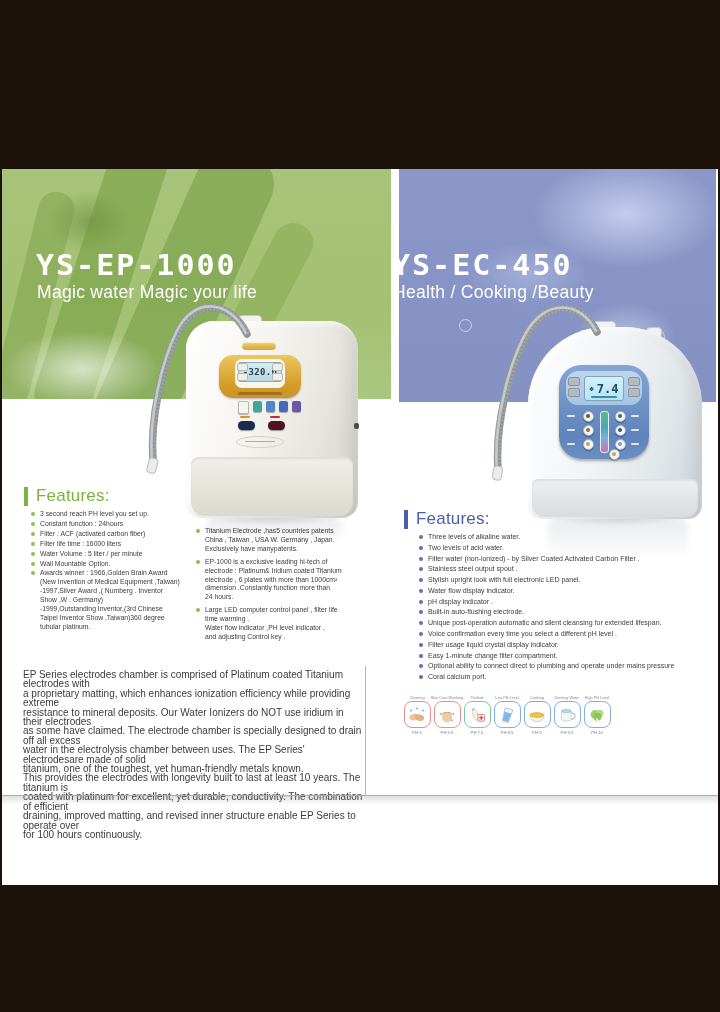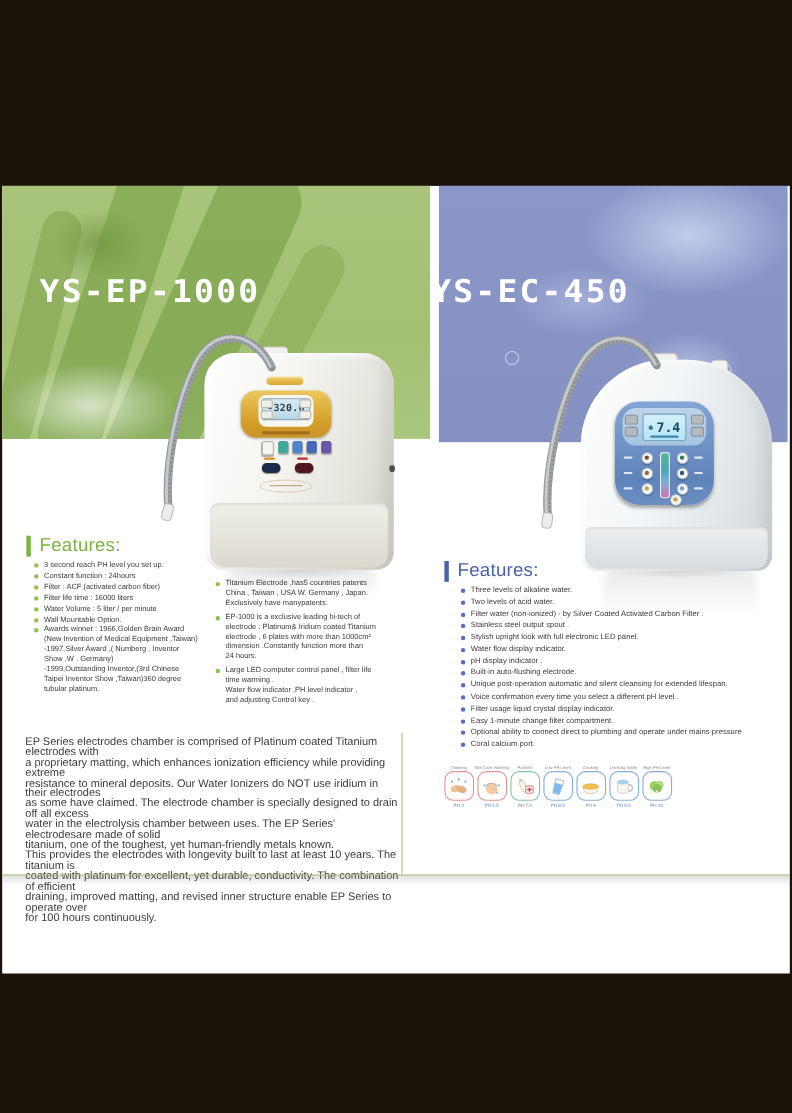--- a/index.html
+++ b/index.html
@@ -153,21 +153,23 @@
   <div class="panel panel-blue">
     <div class="water1"></div>
     <div class="water2"></div>
     <div class="water3"></div>
     <div class="bubble" style="left:250px;top:160px;width:14px;height:14px;"></div>
     <div class="bubble" style="left:280px;top:190px;width:9px;height:9px;"></div>
     <div class="bubble" style="left:60px;top:150px;width:11px;height:11px;"></div>
   </div>
 
   <div class="model model-left">YS-EP-1000</div>
+  <div class="tagline tag-left">Magic water Magic your life</div>
   <div class="model model-right">YS-EC-450</div>
+  <div class="tagline tag-right">Health / Cooking /Beauty</div>
 
   <div class="dev-shadow" style="left:198px;top:484px;width:150px;height:18px;"></div>
   <div class="refl" style="left:206px;top:494px;width:136px;height:26px;"></div>
   <div class="dev dev-left zf">
     <div class="nozzle dl-noz"></div>
     <div class="nozzle dl-cap2"></div>
     <div class="dl-body"></div>
     <div class="dl-base"></div>
     <div class="brand-pill"></div>
     <div class="gold-panel">

